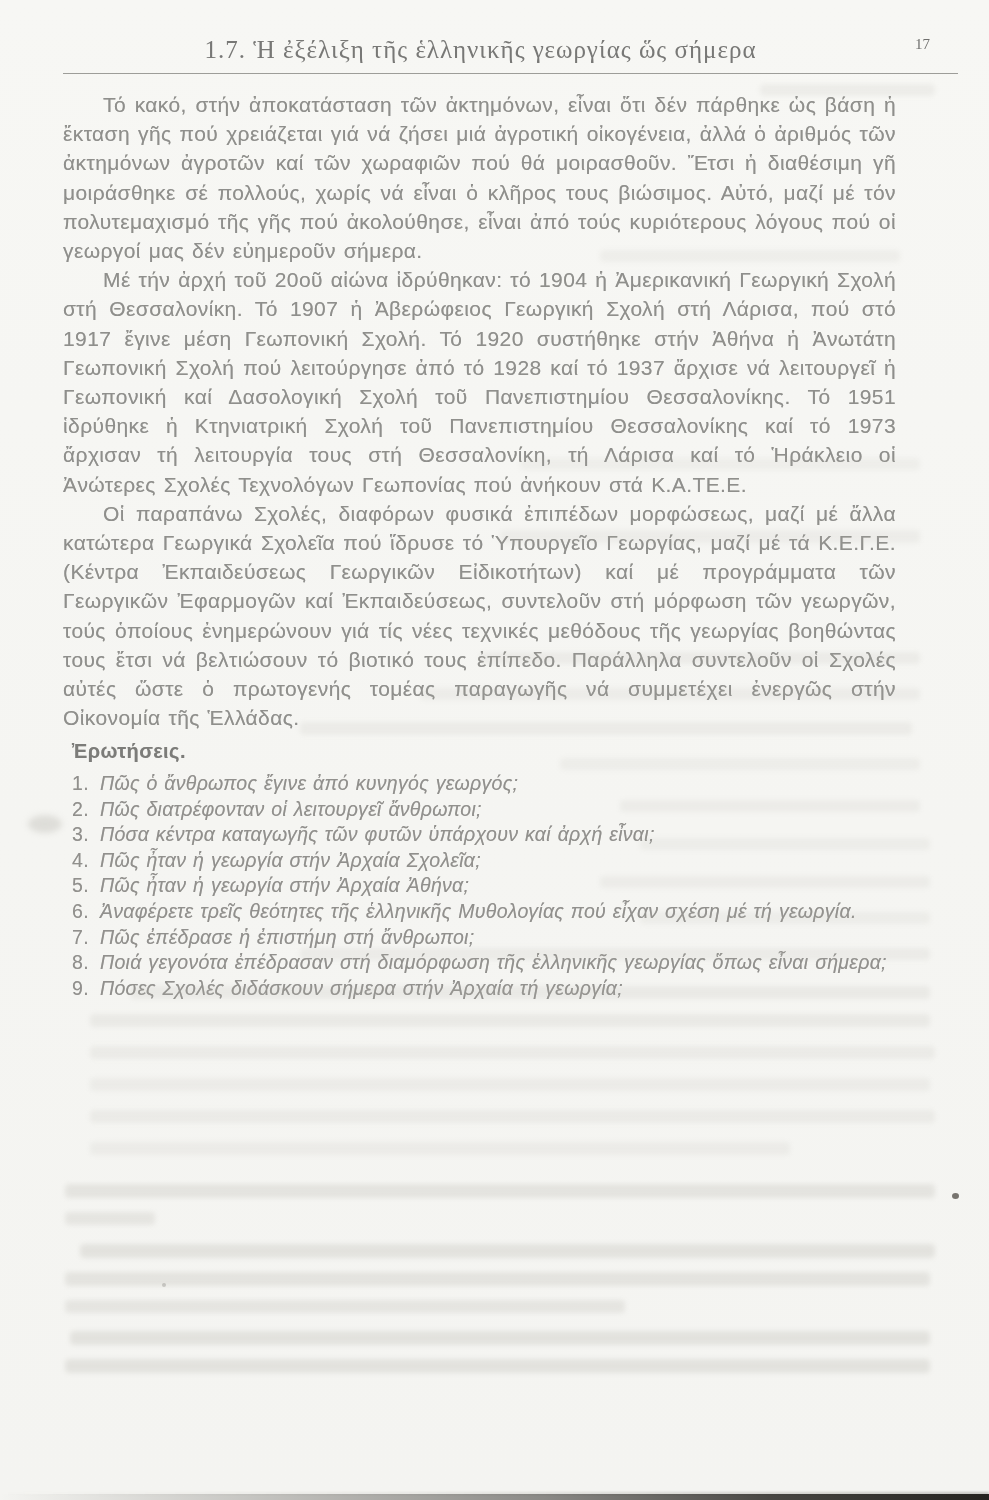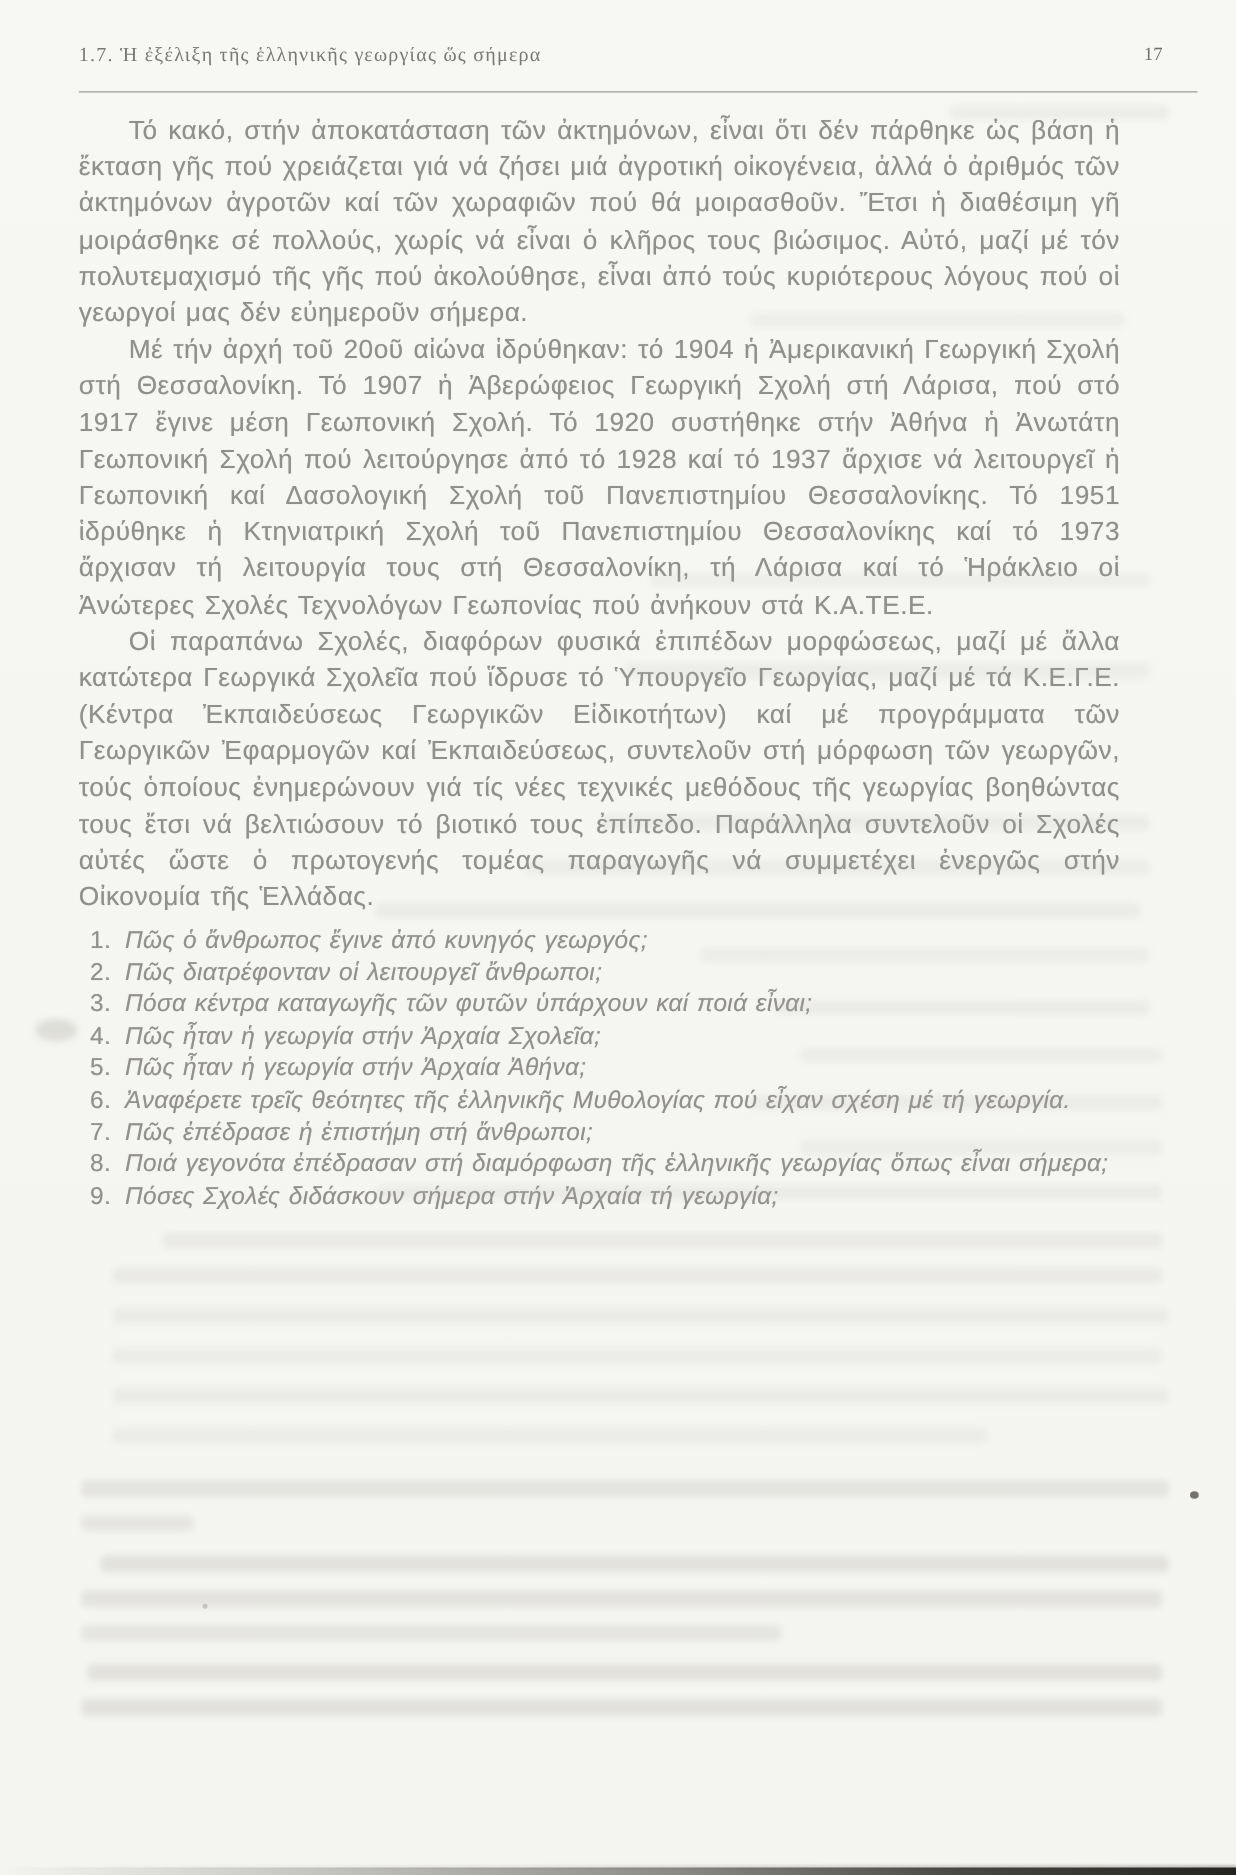--- a/index.html
+++ b/index.html
@@ -9,23 +9,23 @@
     margin:0 auto;
     background:linear-gradient(180deg,#f7f7f4 0%,#f5f5f2 55%,#f4f4f1 100%);
     overflow:hidden;
     font-family:"Liberation Sans","DejaVu Sans",sans-serif;
   }
   
   .header{
     position:absolute;top:36px;left:63px;right:31px;height:30px;
   }
   .header-title{
-    position:absolute;left:0;right:60px;text-align:left;
+    position:absolute;left:0;right:60px;text-align:center;
     font-family:"Liberation Serif","DejaVu Serif",serif;
-    font-size:16px;letter-spacing:1px;color:#787876;
+    font-size:25px;letter-spacing:1px;color:#787876;
     white-space:nowrap;
   }
   .page-number{
     position:absolute;right:28px;top:0;
     font-family:"Liberation Serif","DejaVu Serif",serif;
     font-size:15px;color:#6f6f6d;
   }
   .header-rule{
     position:absolute;top:73px;left:63px;right:31px;height:0;
     border-top:1.6px solid #9d9d99;
@@ -97,32 +97,33 @@
   </div>
   <div class="header-rule"></div>
 
   <div class="body-text">
     <p>Τό κακό, στήν ἀποκατάσταση τῶν ἀκτημόνων, εἶναι ὅτι δέν πάρθηκε ὡς βάση ἡ ἔκταση γῆς πού χρειάζεται γιά νά ζήσει μιά ἀγροτική οἰκογένεια, ἀλλά ὁ ἀριθμός τῶν ἀκτημόνων ἀγροτῶν καί τῶν χωραφιῶν πού θά μοιρασθοῦν. Ἔτσι ἡ διαθέσιμη γῆ μοιράσθηκε σέ πολλούς, χωρίς νά εἶναι ὁ κλῆρος τους βιώσιμος. Αὐτό, μαζί μέ τόν πολυτεμαχισμό τῆς γῆς πού ἀκολούθησε, εἶναι ἀπό τούς κυριότερους λόγους πού οἱ γεωργοί μας δέν εὐημεροῦν σήμερα.</p>
     <p>Μέ τήν ἀρχή τοῦ 20οῦ αἰώνα ἱδρύθηκαν: τό 1904 ἡ Ἀμερικανική Γεωργική Σχολή στή Θεσσαλονίκη. Τό 1907 ἡ Ἀβερώφειος Γεωργική Σχολή στή Λάρισα, πού στό 1917 ἔγινε μέση Γεωπονική Σχολή. Τό 1920 συστήθηκε στήν Ἀθήνα ἡ Ἀνωτάτη Γεωπονική Σχολή πού λειτούργησε ἀπό τό 1928 καί τό 1937 ἄρχισε νά λειτουργεῖ ἡ Γεωπονική καί Δασολογική Σχολή τοῦ Πανεπιστημίου Θεσσαλονίκης. Τό 1951 ἱδρύθηκε ἡ Κτηνιατρική Σχολή τοῦ Πανεπιστημίου Θεσσαλονίκης καί τό 1973 ἄρχισαν τή λειτουργία τους στή Θεσσαλονίκη, τή Λάρισα καί τό Ἡράκλειο οἱ Ἀνώτερες Σχολές Τεχνολόγων Γεωπονίας πού ἀνήκουν στά Κ.Α.ΤΕ.Ε.</p>
     <p>Οἱ παραπάνω Σχολές, διαφόρων φυσικά ἐπιπέδων μορφώσεως, μαζί μέ ἄλλα κατώτερα Γεωργικά Σχολεῖα πού ἵδρυσε τό Ὑπουργεῖο Γεωργίας, μαζί μέ τά Κ.Ε.Γ.Ε. (Κέντρα Ἐκπαιδεύσεως Γεωργικῶν Εἰδικοτήτων) καί μέ προγράμματα τῶν Γεωργικῶν Ἐφαρμογῶν καί Ἐκπαιδεύσεως, συντελοῦν στή μόρφωση τῶν γεωργῶν, τούς ὁποίους ἐνημερώνουν γιά τίς νέες τεχνικές μεθόδους τῆς γεωργίας βοηθώντας τους ἔτσι νά βελτιώσουν τό βιοτικό τους ἐπίπεδο. Παράλληλα συντελοῦν οἱ Σχολές αὐτές ὥστε ὁ πρωτογενής τομέας παραγωγῆς νά συμμετέχει ἐνεργῶς στήν Οἰκονομία τῆς Ἑλλάδας.</p>
   </div>
 
   <div class="questions">
+    <p class="questions-heading">Ἐρωτήσεις.</p>
     <ol class="question-list">
       <li class="question-item">
         <span class="q-num">1.</span>
         <span class="q-text">Πῶς ὁ ἄνθρωπος ἔγινε ἀπό κυνηγός γεωργός;</span>
       </li>
       <li class="question-item">
         <span class="q-num">2.</span>
         <span class="q-text">Πῶς διατρέφονταν οἱ λειτουργεῖ ἄνθρωποι;</span>
       </li>
       <li class="question-item">
         <span class="q-num">3.</span>
-        <span class="q-text">Πόσα κέντρα καταγωγῆς τῶν φυτῶν ὑπάρχουν καί ποιά εἶναι;</span>
+        <span class="q-text">Πόσα κέντρα καταγωγῆς τῶν φυτῶν ὑπάρχουν καί ἀρχή εἶναι;</span>
       </li>
       <li class="question-item">
         <span class="q-num">4.</span>
         <span class="q-text">Πῶς ἦταν ἡ γεωργία στήν Ἀρχαία Σχολεῖα;</span>
       </li>
       <li class="question-item">
         <span class="q-num">5.</span>
         <span class="q-text">Πῶς ἦταν ἡ γεωργία στήν Ἀρχαία Ἀθήνα;</span>
       </li>
       <li class="question-item">

